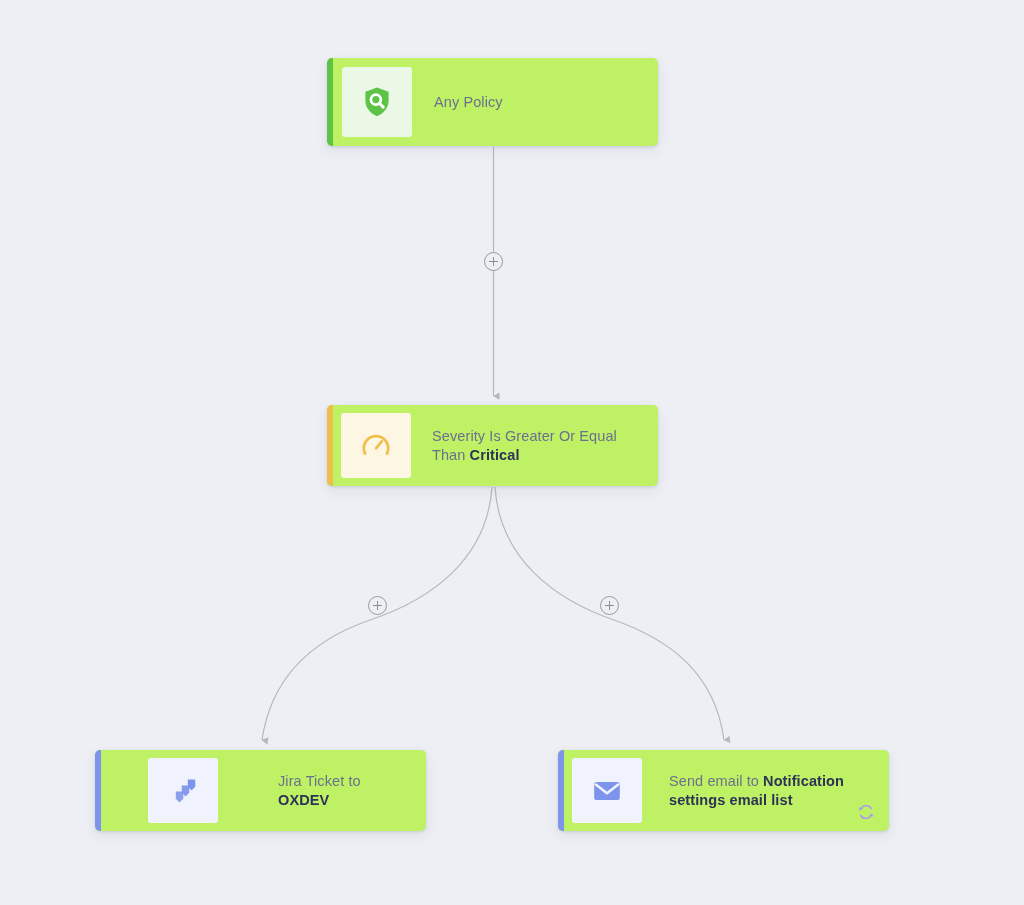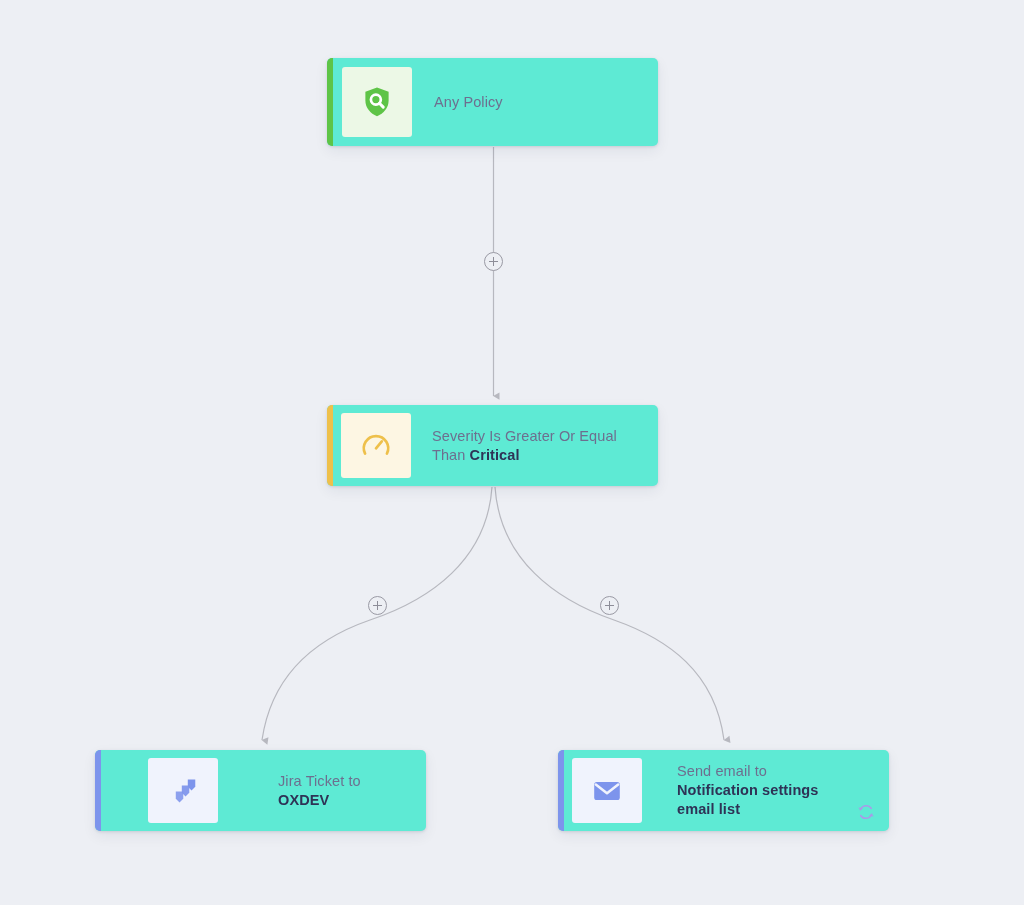--- a/index.html
+++ b/index.html
@@ -31,21 +31,21 @@
     width: 1024px;
     height: 905px;
     pointer-events: none;
   }
 
   
   .node {
     position: absolute;
     display: flex;
     align-items: stretch;
-    background: #5eead4;
+    background: #bef264;
     border-radius: 5px;
     box-shadow: 0 1px 3px rgba(32, 40, 77, 0.13),
                 0 5px 14px rgba(32, 40, 77, 0.07);
     overflow: hidden;
   }
 
   .accent {
     width: 6px;
     flex: 0 0 6px;
     border-radius: 4px 0 0 4px;
@@ -123,21 +123,21 @@
   #node-jira .icon-tile { width: 70px; margin: 8px 0 8px 8px; }
   #node-jira .node-body { padding-left: 21px; }
 
   #node-email {
     left: 558px;
     top: 750px;
     width: 331px;
     height: 81px;
   }
   #node-email .icon-tile { width: 70px; margin: 8px 0 8px 8px; }
-  #node-email .node-body { padding-left: 35px; padding-right: 40px; }
+  #node-email .node-body { padding-left: 27px; padding-right: 40px; }
 
   
   .add-btn {
     position: absolute;
     width: 19px;
     height: 19px;
     border-radius: 50%;
     border: 1.4px solid #9a9aa4;
     background: #edeff4;
     box-sizing: border-box;

